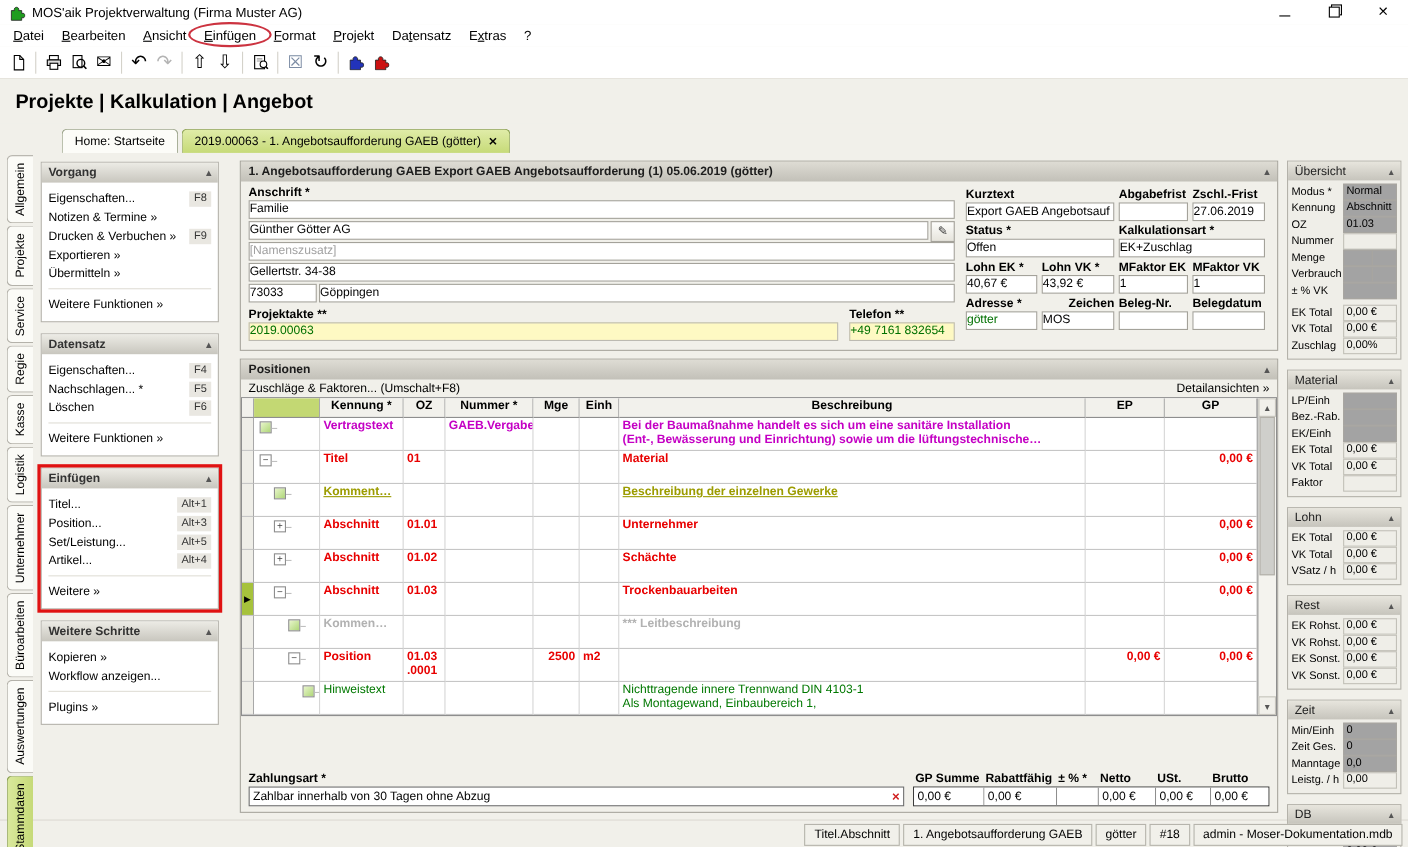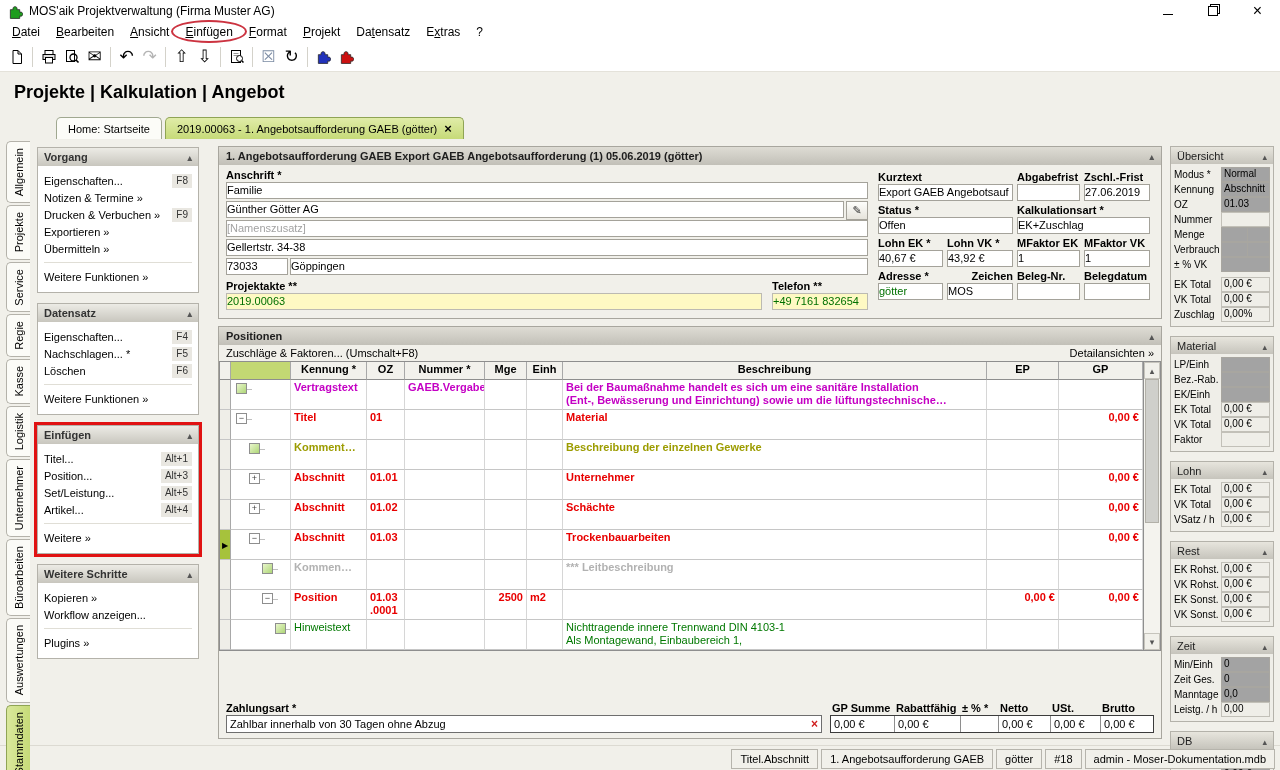--- a/index.html
+++ b/index.html
@@ -111,21 +111,21 @@
   .c-ep{width:72px;text-align:right;}
   .c-gp{width:84px;text-align:right;}
   .node{display:inline-block;width:11px;height:11px;box-sizing:border-box;position:relative;vertical-align:top;}
   .node::after{content:"";position:absolute;right:-6px;top:5px;width:5px;height:1px;background:#c0c0c0;}
   .node-leaf{background:linear-gradient(135deg,#e9f6cc,#aed677);border:1px solid #8e8e8e;}
   .node-minus,.node-plus{background:#fff;border:1px solid #8e8e8e;text-align:center;line-height:8px;font-size:9px;color:#444;}
   .node-minus::before{content:"\2212";}
   .node-plus::before{content:"+";}
   .t-magenta{color:#c400c4;}
   .t-red{color:#e80000;}
-  .t-olive{color:#9c9c00;}
+  .t-olive{color:#9c9c00;text-decoration:underline;}
   .t-gray{color:#b2b2b2;}
   .t-green{color:#007800;}
   .b{font-weight:bold;}
   
   .vscroll{width:16px;border-left:1px solid #8e8e8e;background:#f4f3ee;display:flex;flex-direction:column;}
   .vs-btn{height:15px;border:1px solid #c6c4bc;background:#f1f0ea;display:flex;align-items:center;justify-content:center;color:#555;}
   .vs-up::before{content:"\25B4";font-size:9px;}
   .vs-down::before{content:"\25BE";font-size:9px;}
   .vs-track{flex:1;position:relative;}
   .vs-thumb{position:absolute;top:0;left:1px;right:1px;height:56%;background:#cfcfcb;border:1px solid #b2b0a8;}

